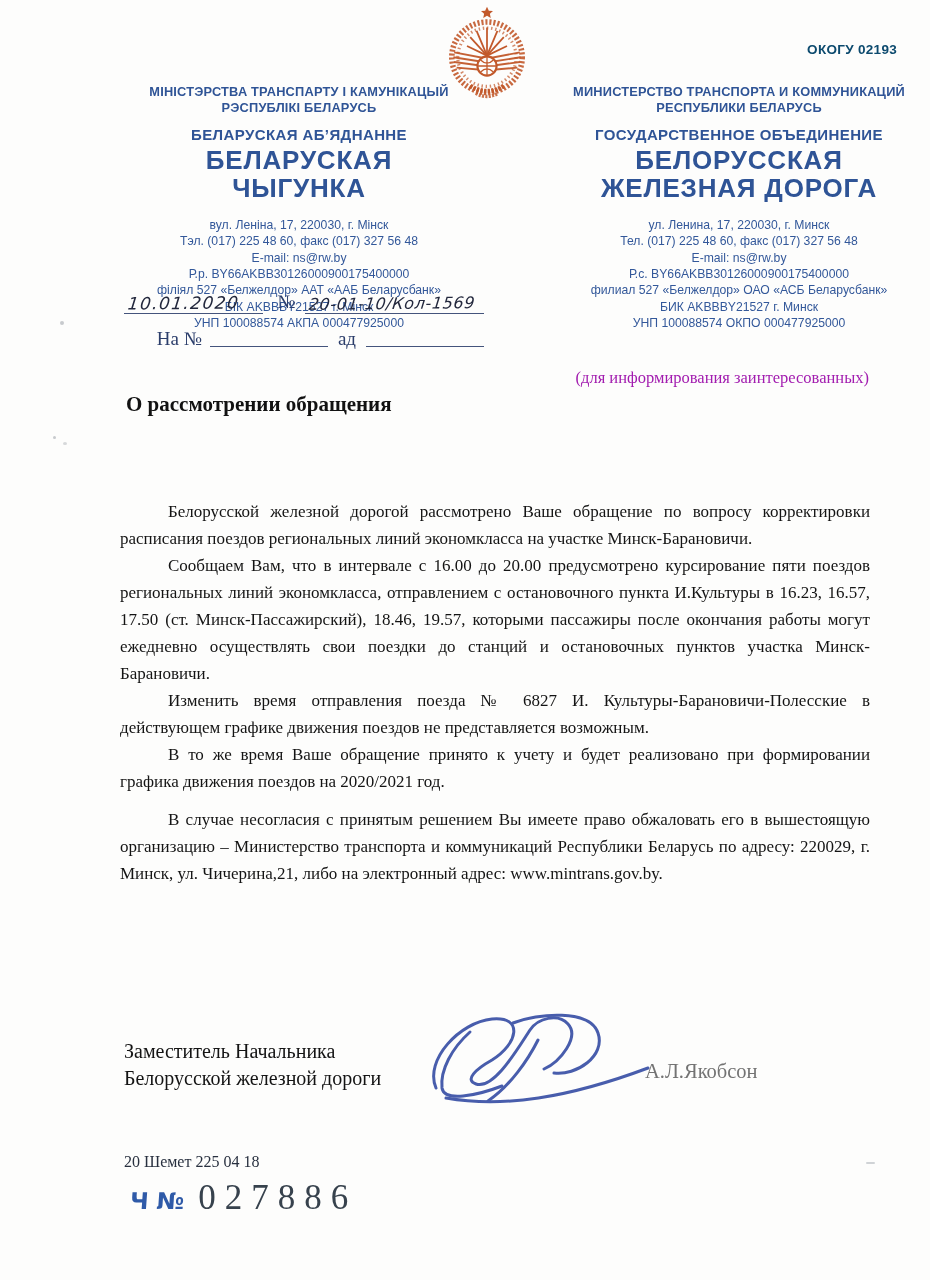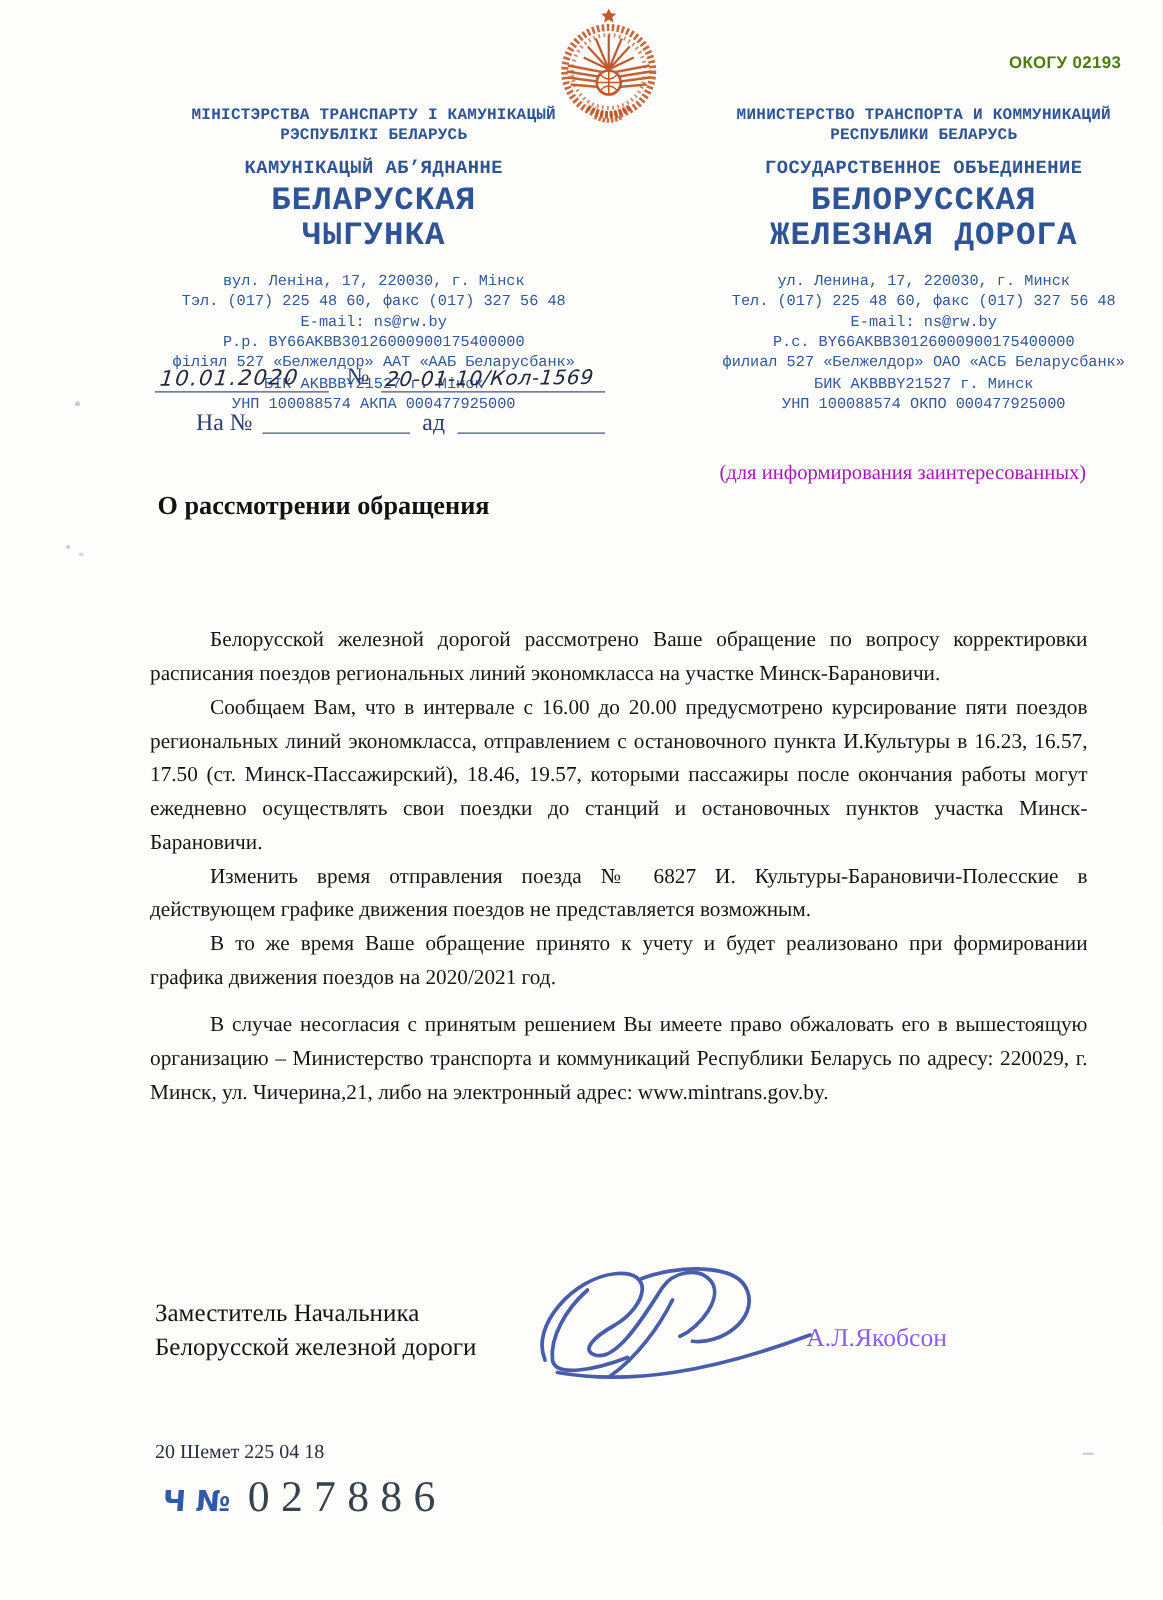--- a/index.html
+++ b/index.html
@@ -10,24 +10,24 @@
     background:#fdfdfc;
     font-family:"Liberation Serif", serif;
     color:#161616;
     overflow:hidden;
   }
   
   .emblem{position:absolute;left:447px;top:6px;width:80px;height:98px;}
   .okogu{
     position:absolute;right:33px;top:42px;
     font-family:"Liberation Sans",sans-serif;font-weight:bold;
-    font-size:13.5px;color:#4d7c0f;letter-spacing:.3px;
+    font-size:13.5px;color:#0c4a6e;letter-spacing:.3px;
   }
   .col{position:absolute;top:84px;text-align:center;color:#2f5496;
-       font-family:Liberation Mono, monospace;}
+       font-family:Liberation Sans, sans-serif;}
   .col-left{left:118px;width:362px;}
   .col-right{left:553px;width:372px;}
   .ministry{font-weight:bold;font-size:12.8px;line-height:1.28;letter-spacing:.2px;}
   .association{font-weight:bold;font-size:15px;margin-top:9px;letter-spacing:.4px;}
   .orgname{font-weight:bold;font-size:26px;line-height:1.08;margin-top:3px;letter-spacing:.8px;}
   .addr{margin-top:15px;font-size:12.2px;line-height:1.34;color:#33589a;}
   .addr .addr-line{white-space:nowrap;}
   
   .ref{position:absolute;left:124px;top:280px;width:360px;color:#2c3e6b;}
   .ref-row1{display:flex;align-items:flex-end;height:34px;}
@@ -52,21 +52,21 @@
   
   .body-text{
     position:absolute;left:120px;top:498px;width:750px;
     font-size:17px;line-height:27px;text-align:justify;color:#141414;
   }
   .body-text .para{text-indent:48px;margin:0;}
   .body-text .para:last-child{margin-top:11px;}
   
   .sig-text{position:absolute;left:124px;top:1038px;font-size:20px;line-height:27px;color:#141414;}
   .sig-scribble{position:absolute;left:418px;top:1008px;width:235px;height:108px;}
-  .sig-name{position:absolute;left:645px;top:1060px;font-size:20.5px;color:#8b5cf6;}
+  .sig-name{position:absolute;left:645px;top:1060px;font-size:20.5px;color:#737373;}
   
   .executor{position:absolute;left:124px;top:1153px;font-size:16px;color:#28303f;}
   .form-no{position:absolute;left:130px;top:1178px;display:flex;align-items:baseline;}
   .ch-prefix{
     font-family:"DejaVu Sans",sans-serif;font-weight:bold;font-size:23px;
     color:#2f5aa8;margin-right:14px;transform:skewX(-4deg);display:inline-block;
   }
   .stamp{
     font-family:Liberation Serif, serif;font-size:35px;letter-spacing:9px;
     color:#37424d;
@@ -121,21 +121,21 @@
     </svg>
   </div>
 
   <div class="okogu">ОКОГУ 02193</div>
 
   <div class="col col-left">
     <div class="ministry">
       <div>МІНІСТЭРСТВА ТРАНСПАРТУ І КАМУНІКАЦЫЙ</div>
       <div>РЭСПУБЛІКІ БЕЛАРУСЬ</div>
     </div>
-    <div class="association">КАМУНІКАЦЫЙ АБ’ЯДНАННЕ</div>
+    <div class="association">БЕЛАРУСКАЯ АБ’ЯДНАННЕ</div>
     <div class="orgname">
       <div>БЕЛАРУСКАЯ</div>
       <div>ЧЫГУНКА</div>
     </div>
     <div class="addr">
         <div class="addr-line">вул. Леніна, 17, 220030, г. Мінск</div>
         <div class="addr-line">Тэл. (017) 225 48 60, факс (017) 327 56 48</div>
         <div class="addr-line">E-mail: ns@rw.by</div>
         <div class="addr-line">Р.р. BY66AKBB30126000900175400000</div>
         <div class="addr-line">філіял 527 «Белжелдор» ААТ «ААБ Беларусбанк»</div>

